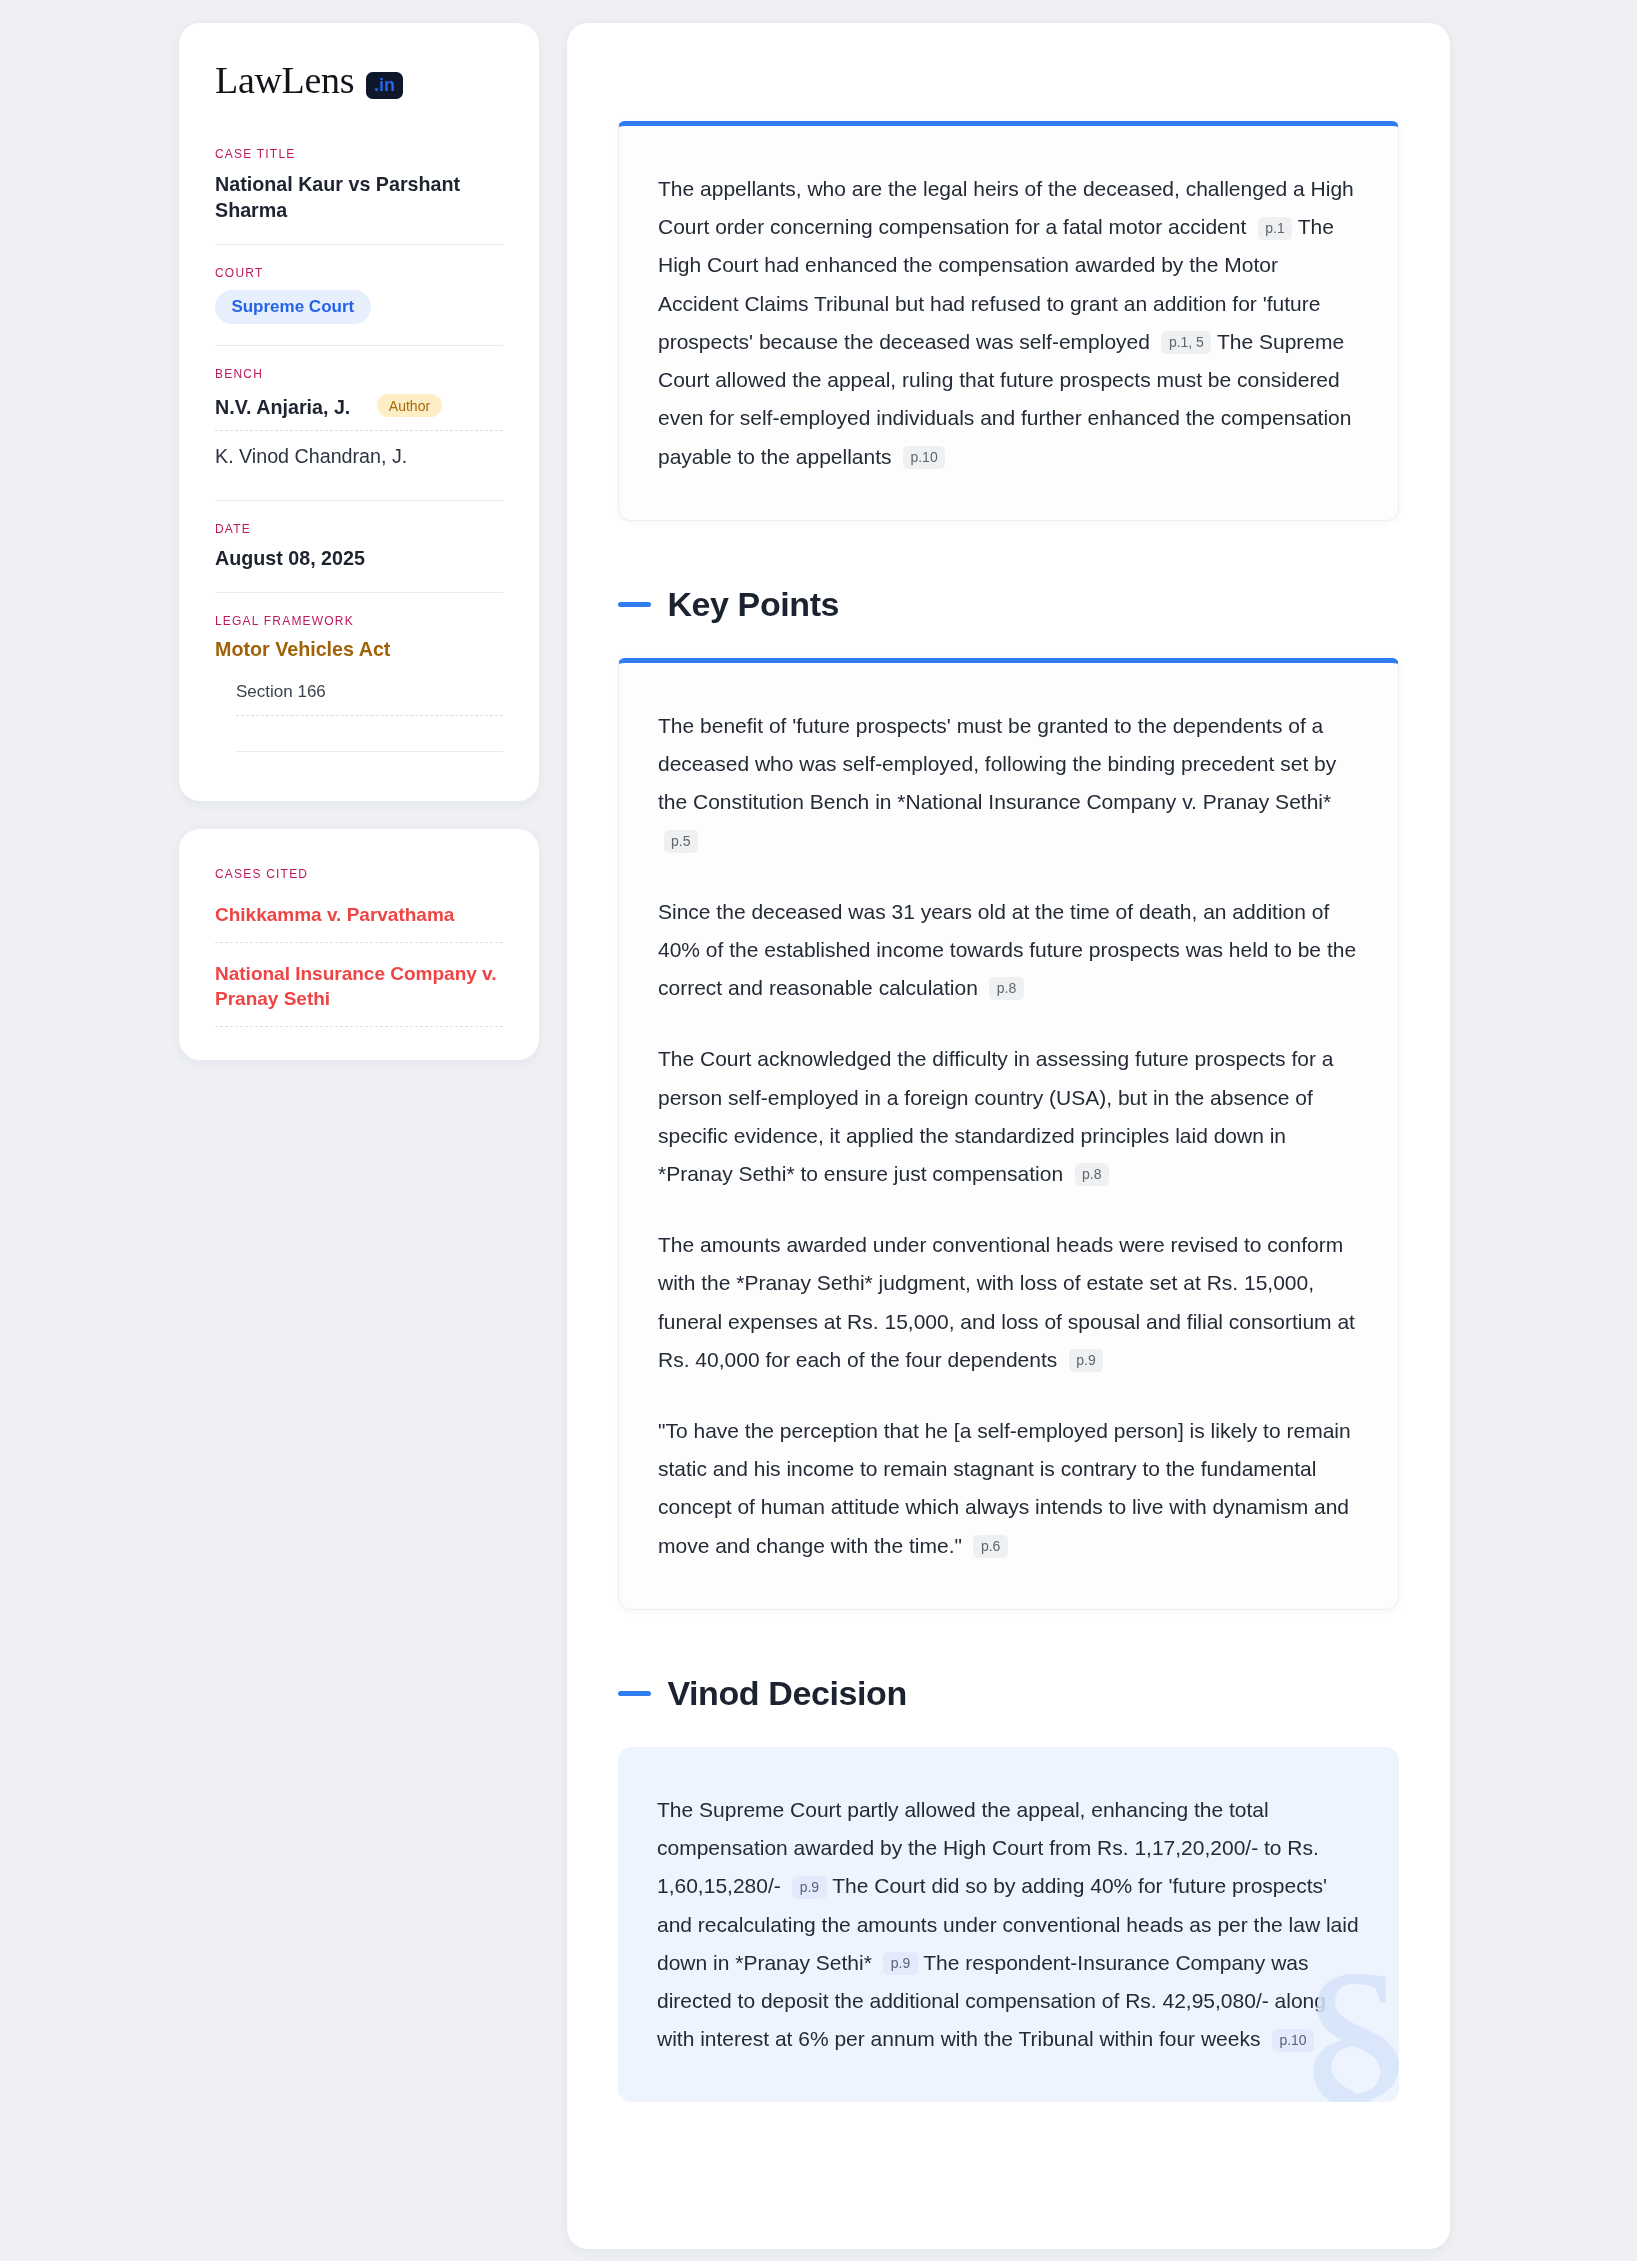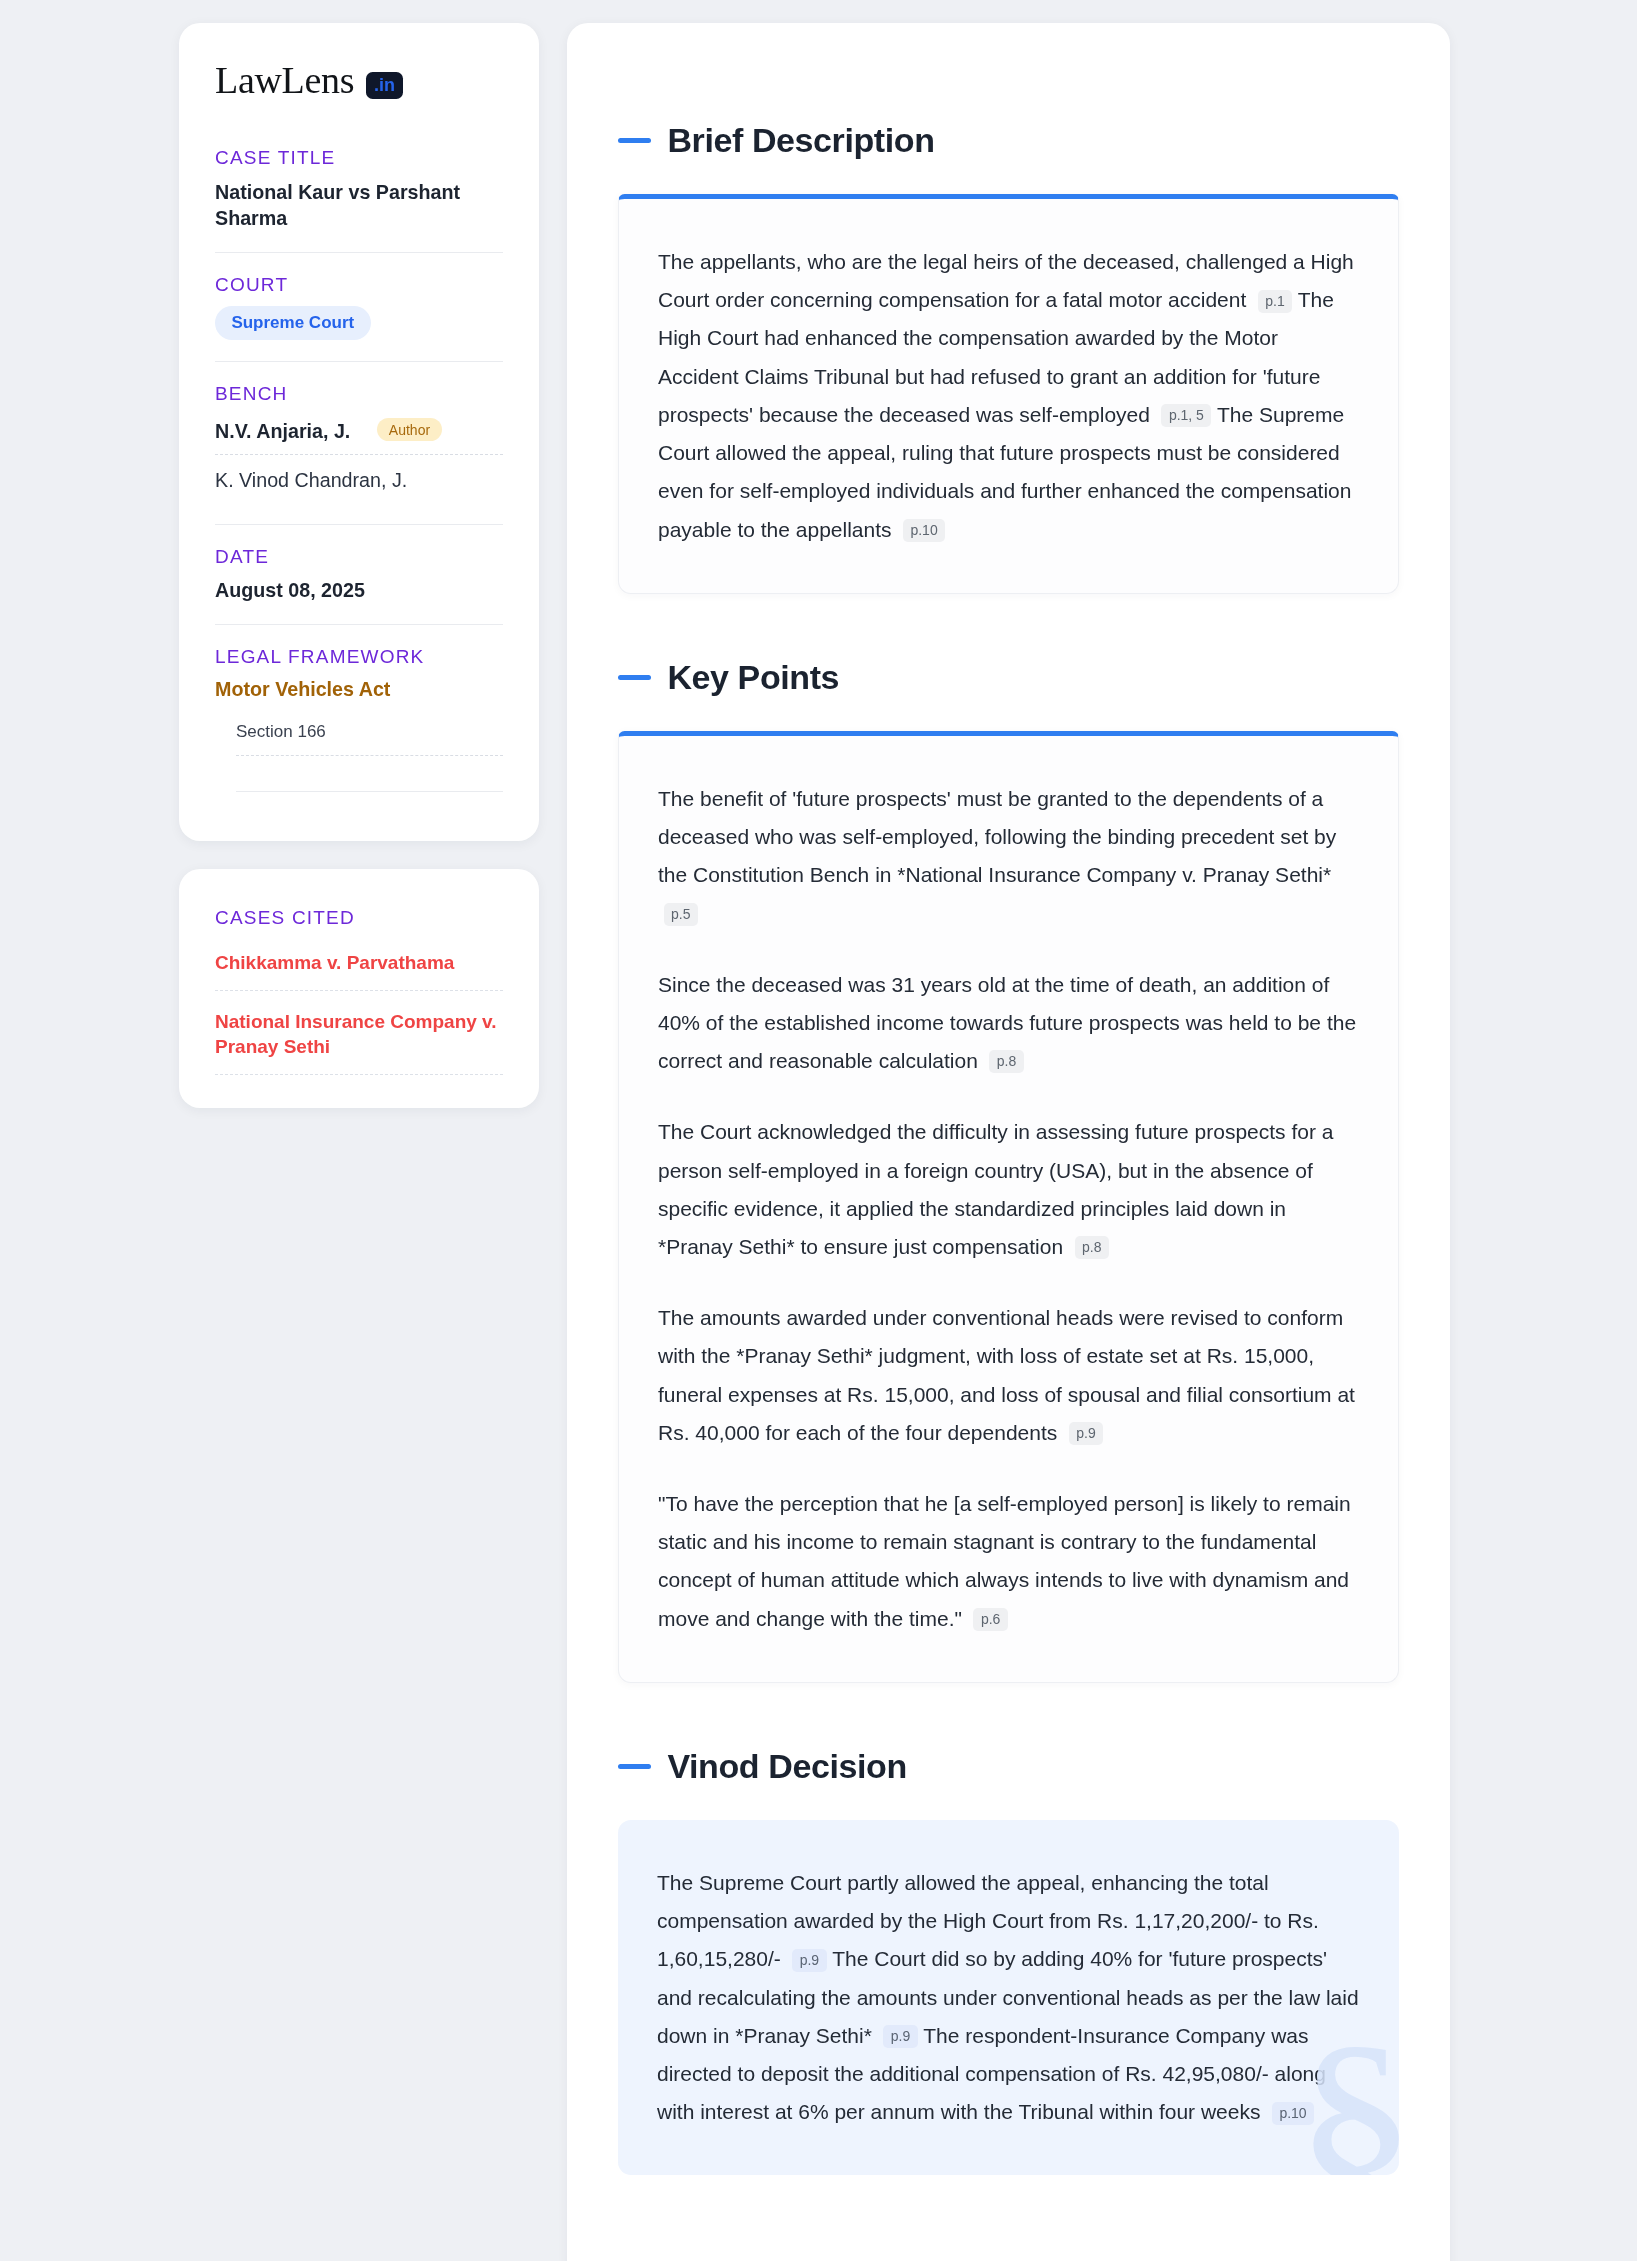--- a/index.html
+++ b/index.html
@@ -61,23 +61,23 @@
     line-height: 1;
   }
 
   .meta-block { padding-bottom: 21px; }
   .meta-block + .meta-block {
     border-top: 0.8px solid #e9ebef;
     padding-top: 21px;
   }
 
   .meta-label {
-    font-size: 19px;
+    font-size: 12px;
     letter-spacing: 1.2px;
-    color: #6d28d9;
+    color: #be185d;
     text-transform: uppercase;
     margin-bottom: 9.8px;
   }
 
   .meta-value {
     font-size: 19.7px;
     color: #1d2430;
     font-weight: bold;
     line-height: 1.32;
   }
@@ -287,24 +287,20 @@
           <div class="cited-item">Chikkamma v. Parvathama</div>
           <div class="cited-item">National Insurance Company v. Pranay Sethi</div>
         </div>
     </div>
 
   </aside>
 
   <main class="main">
 
     <section>
-      <div class="sec-head">
-        <span class="sec-dash"></span>
-        <h2 class="sec-title">Brief Description</h2>
-      </div>
       <div class="panel panel-white">
         <p class="body-text" id="brief-body">The appellants, who are the legal heirs of the deceased, challenged a High Court order concerning compensation for a fatal motor accident <span class="pmark">p.1</span>The High Court had enhanced the compensation awarded by the Motor Accident Claims Tribunal but had refused to grant an addition for 'future prospects' because the deceased was self-employed <span class="pmark">p.1, 5</span>The Supreme Court allowed the appeal, ruling that future prospects must be considered even for self-employed individuals and further enhanced the compensation payable to the appellants <span class="pmark">p.10</span></p>
       </div>
     </section>
 
     <div class="gap-xl"></div>
 
     <section>
       <div class="sec-head">
         <span class="sec-dash"></span>

